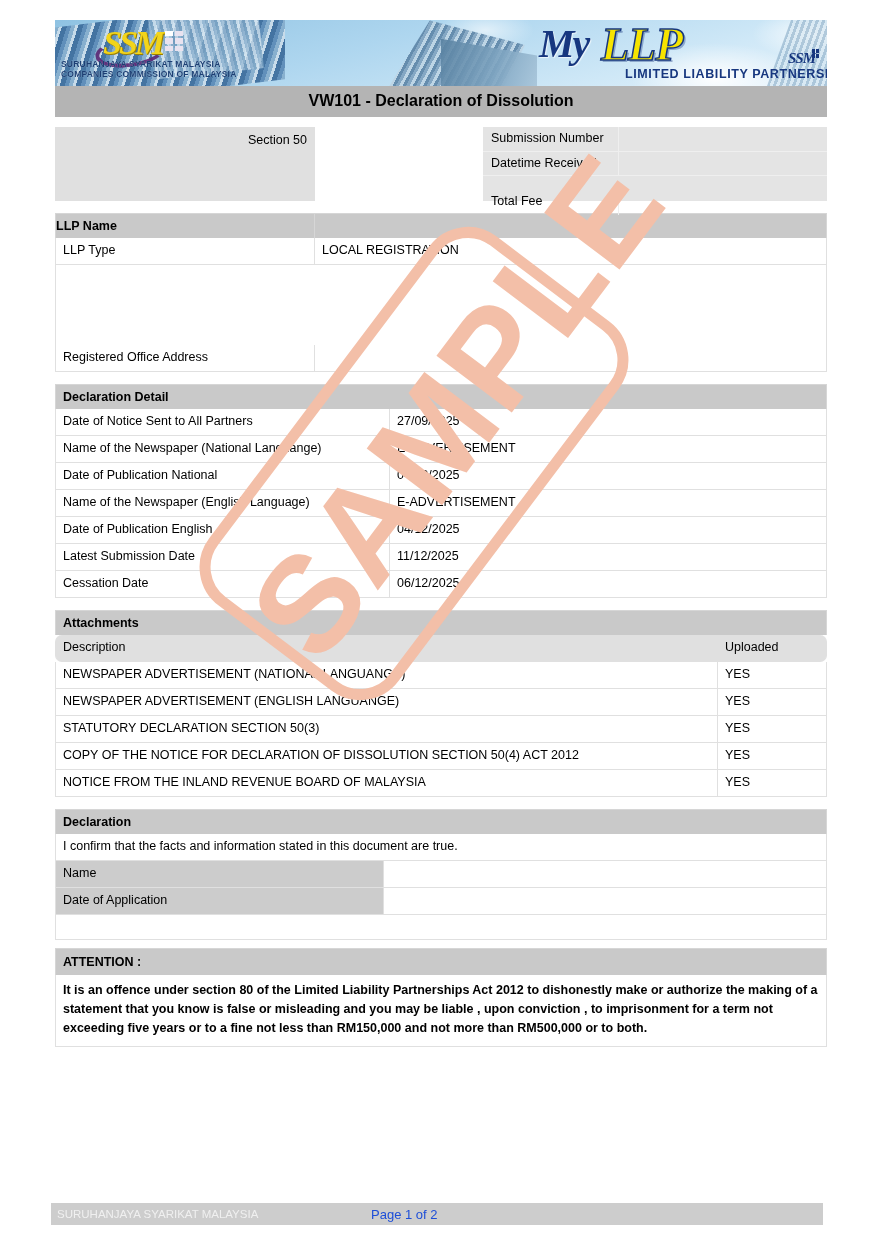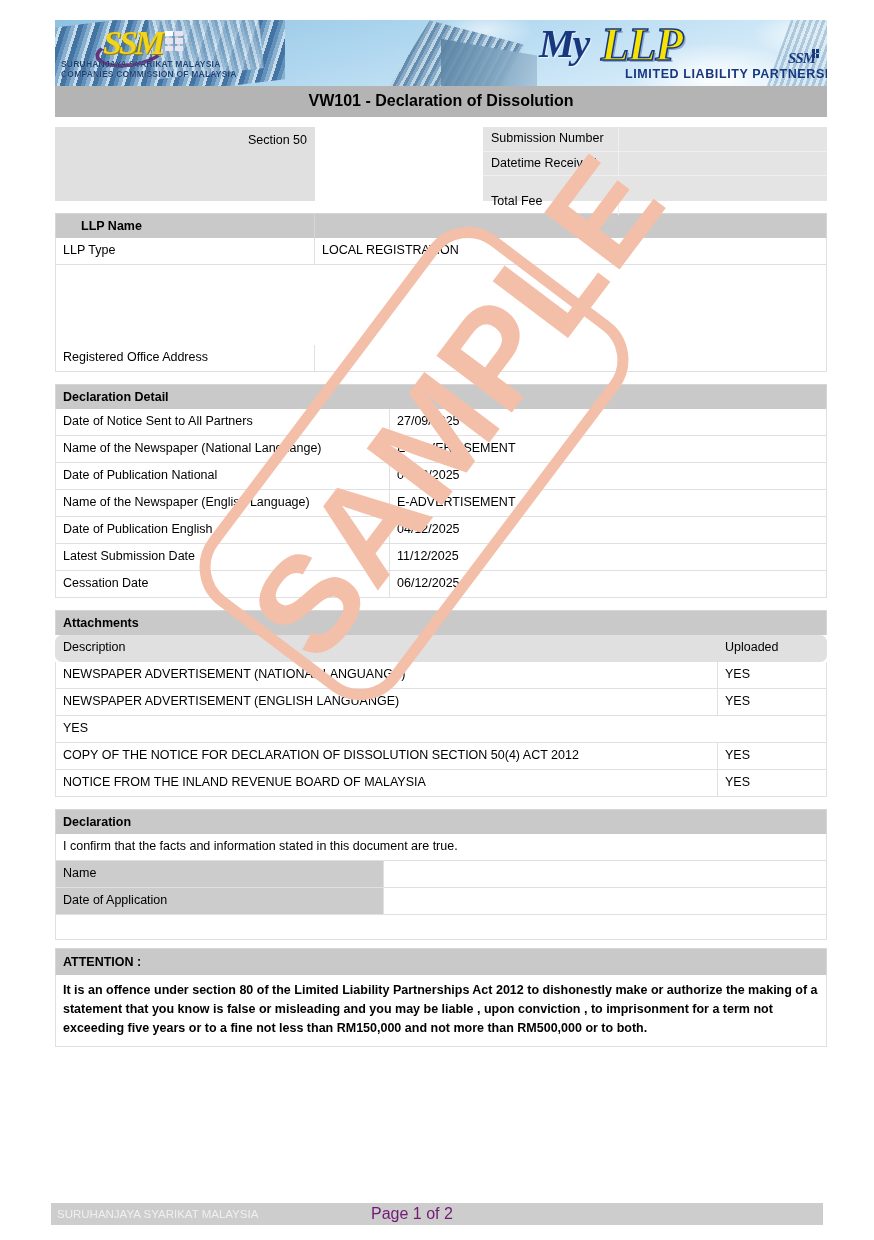--- a/index.html
+++ b/index.html
@@ -306,21 +306,21 @@
     border: 1px solid #d6d6d6;
     border-bottom: none;
     box-sizing: border-box;
     background: #c9c9c9;
     height: 25px;
   }
   .llp-head-label {
     width: 259px;
     font-size: 12.5px;
     font-weight: bold;
-    padding: 5px 0 0 25px;
+    padding: 5px 0 0 0;
     box-sizing: border-box;
     border-right: 1px solid #d6d6d6;
   }
   .llp-head-value { flex: 1; }
 
   .c-label { width: 259px; }
   .c-value { flex: 1; }
 
   
   .dd-label { width: 334px; }
@@ -407,22 +407,22 @@
     box-sizing: border-box;
   }
   .footer-left {
     width: 320px;
     font-size: 11.5px;
     color: #f0f0f0;
     padding-left: 6px;
     box-sizing: border-box;
   }
   .footer-page {
-    font-size: 16px;
-    color: #701a75;
+    font-size: 13px;
+    color: #1d4ed8;
   }
 </style>
 </head>
 <body>
 
 <div class="page">
 
   <div class="content">
 
     <div class="banner">
@@ -547,20 +547,21 @@
 
       <div class="row">
         <div class="cell cell-div att-desc">NEWSPAPER ADVERTISEMENT (NATIONAL LANGUANGE)</div>
         <div class="cell att-up">YES</div>
       </div>
       <div class="row">
         <div class="cell cell-div att-desc">NEWSPAPER ADVERTISEMENT (ENGLISH LANGUANGE)</div>
         <div class="cell att-up">YES</div>
       </div>
       <div class="row">
+        <div class="cell cell-div att-desc">STATUTORY DECLARATION SECTION 50(3)</div>
         <div class="cell att-up">YES</div>
       </div>
       <div class="row">
         <div class="cell cell-div att-desc">COPY OF THE NOTICE FOR DECLARATION OF DISSOLUTION SECTION 50(4) ACT 2012</div>
         <div class="cell att-up">YES</div>
       </div>
       <div class="row">
         <div class="cell cell-div att-desc">NOTICE FROM THE INLAND REVENUE BOARD OF MALAYSIA</div>
         <div class="cell att-up">YES</div>
       </div>

